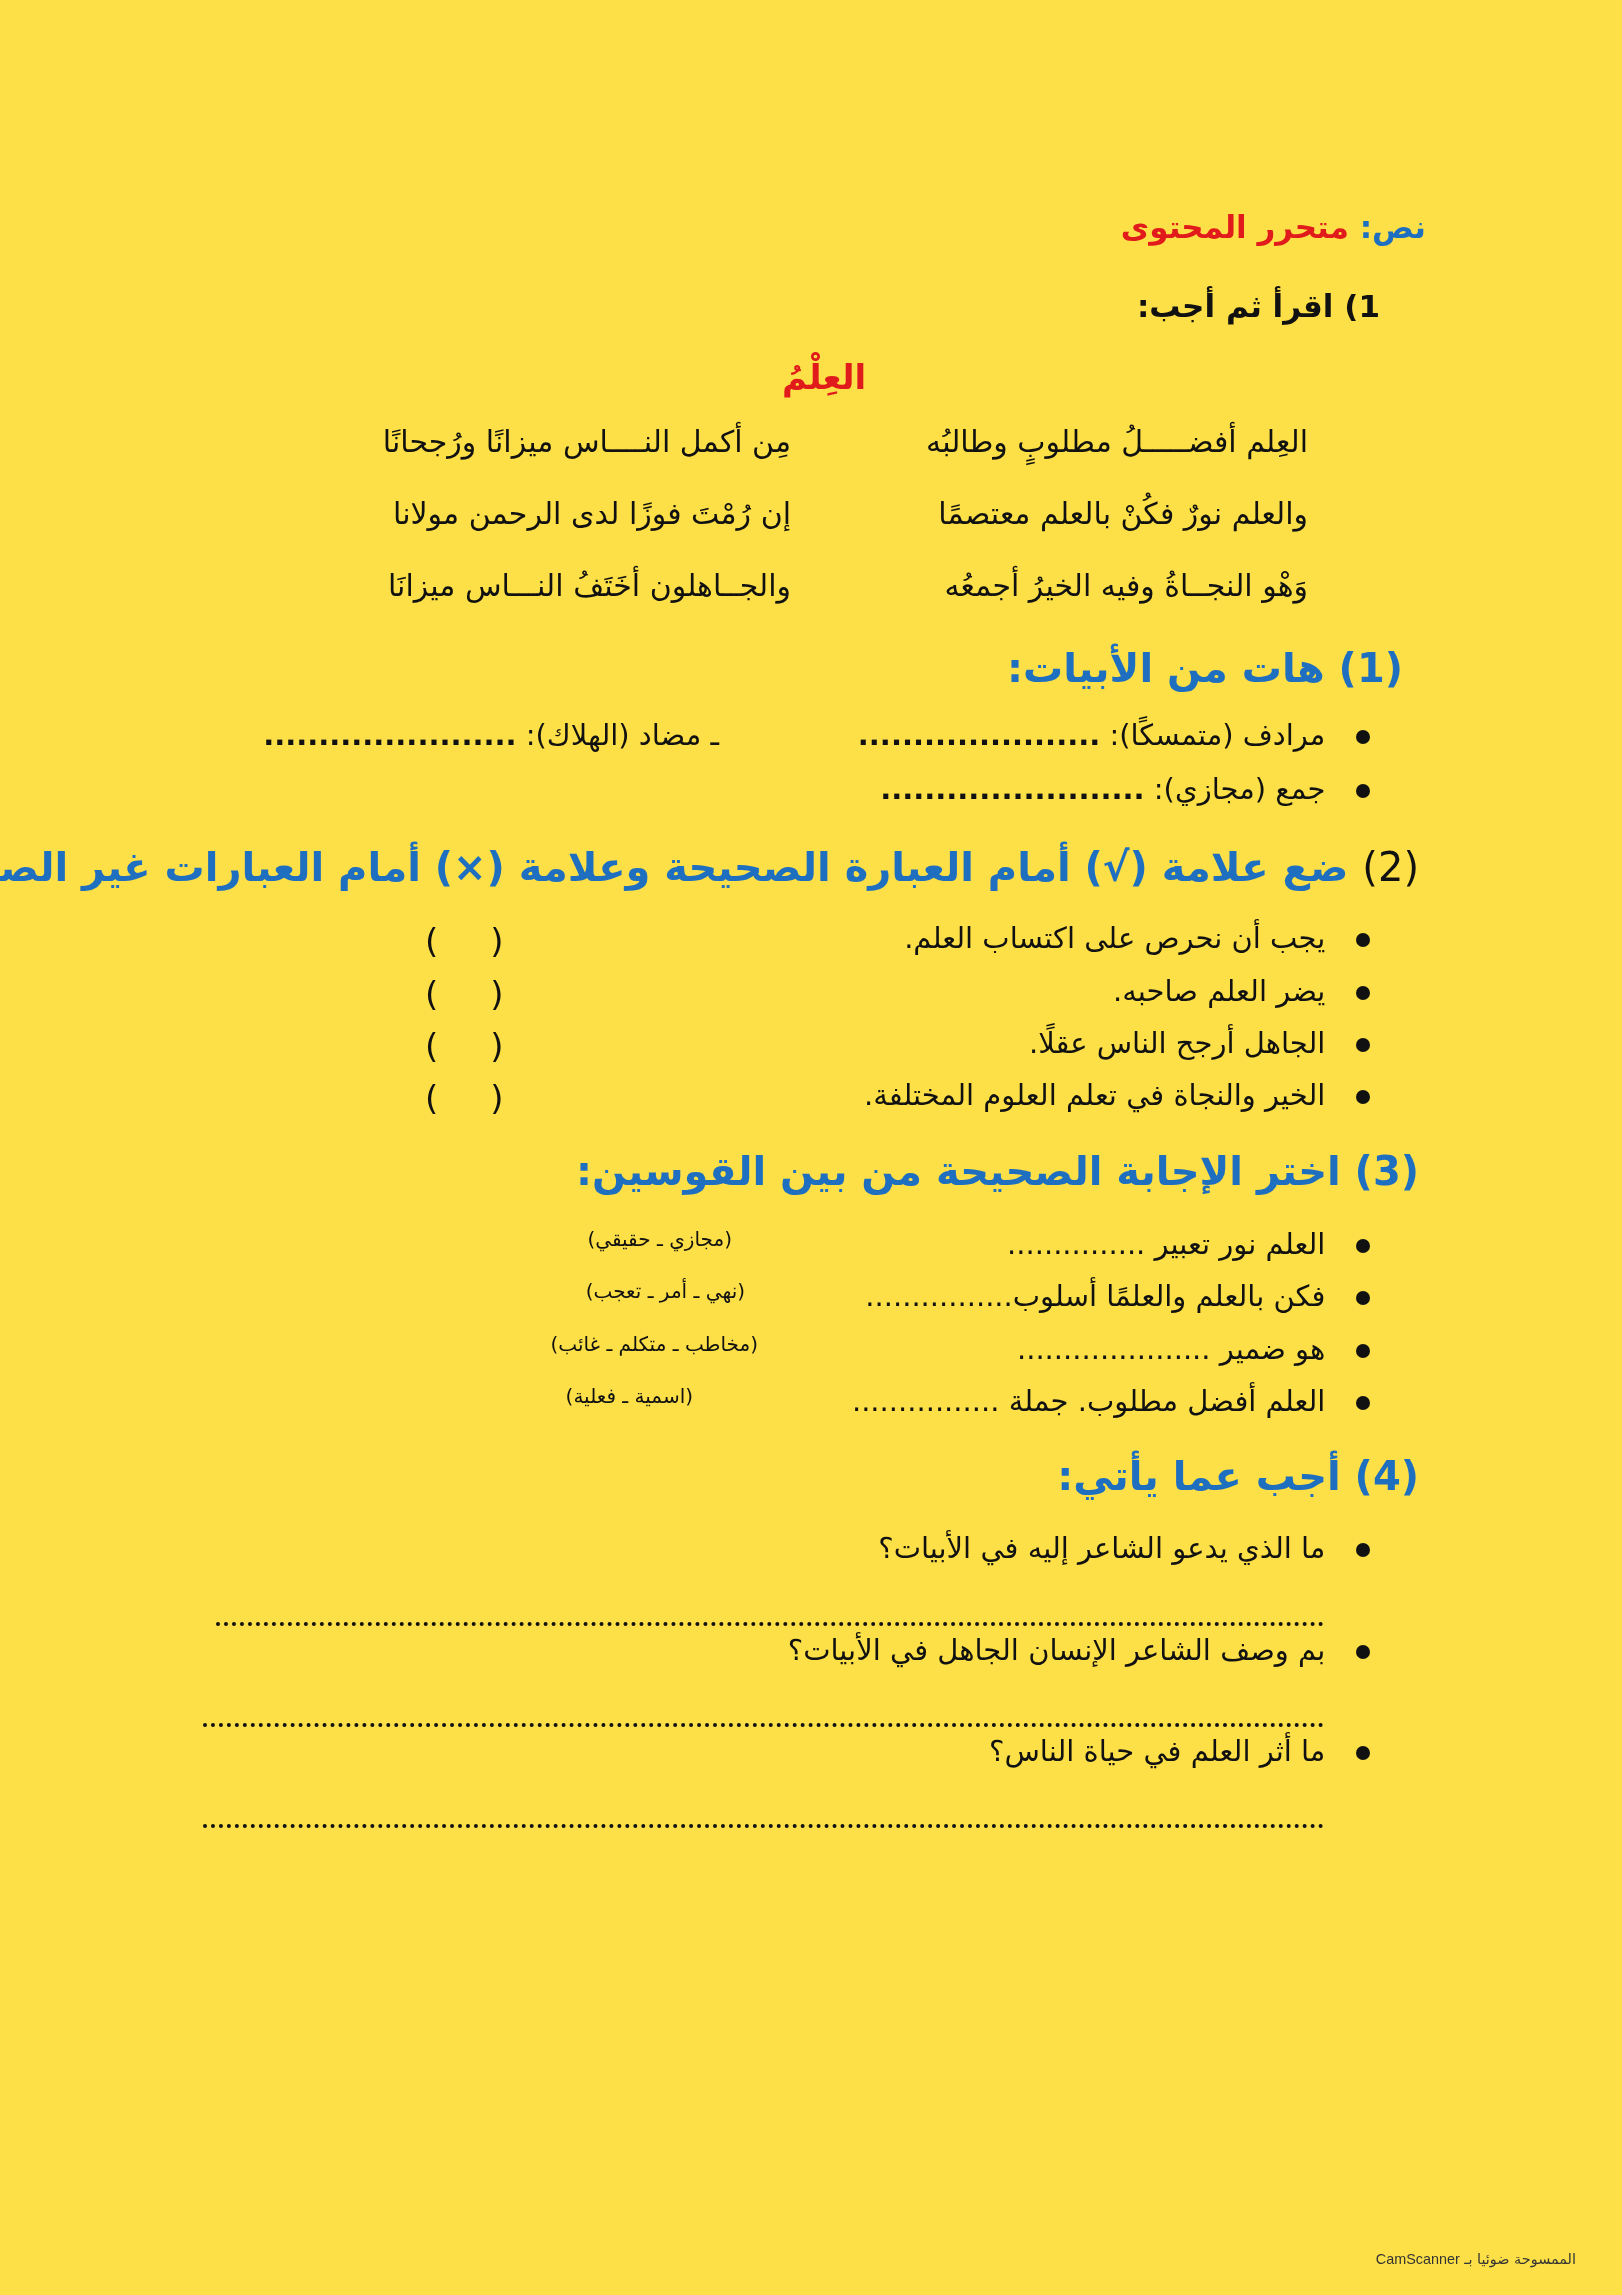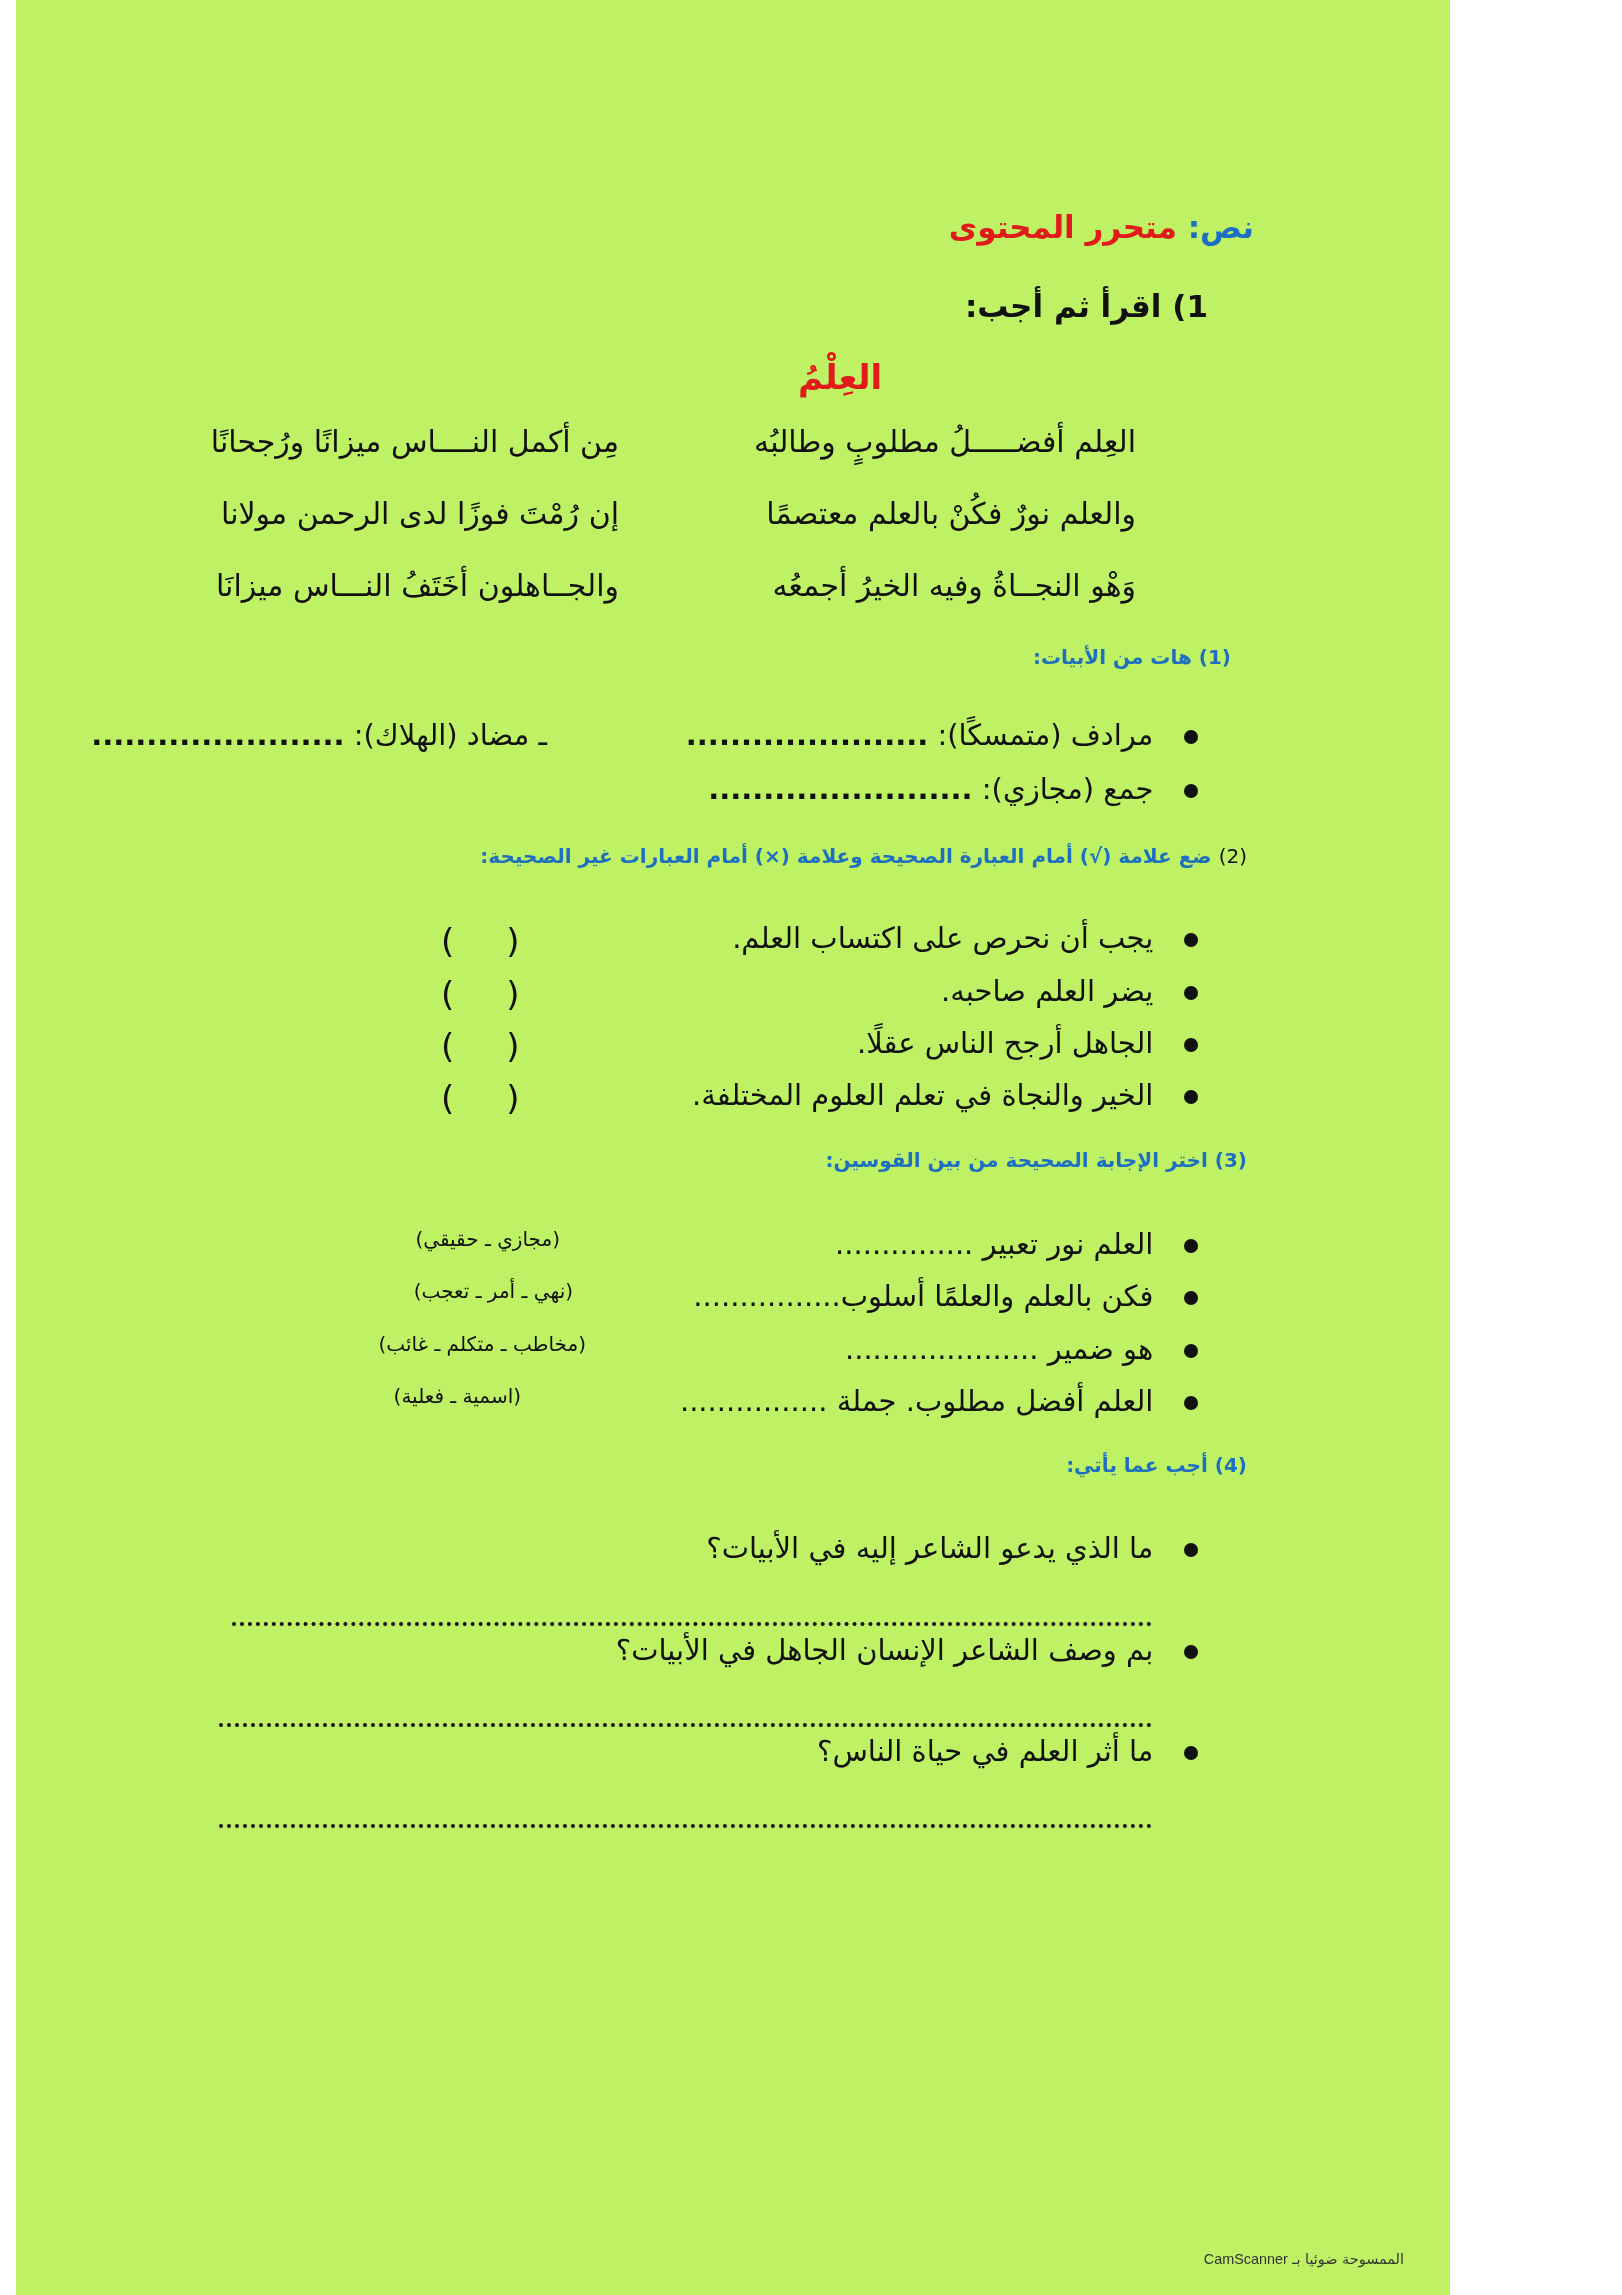--- a/index.html
+++ b/index.html
@@ -1,37 +1,37 @@
 <!DOCTYPE html>
 <html style="font-size:10.5px"><head>
 <meta charset="utf-8">
 <style>
   html, body { margin: 0; padding: 0; background: #ffffff; }
   body { width: 1622px; height: 2295px; position: relative; overflow: hidden;
          font-family: "DejaVu Sans", "Liberation Sans", sans-serif; color: #111; }
-  .page { position: absolute; left: 16px; top: 0; width: 1434px; height: 2295px; background: #bef264; }
+  .page { position: absolute; left: 0; top: 0; width: 1622px; height: 2295px; background: #fde047; }
   .rtl { direction: rtl; unicode-bidi: isolate; }
   .abs { position: absolute; white-space: nowrap; }
 
   .title { top: 209px; right: 196px; font-size: 31px; font-weight: bold; }
   .title .lbl { color: #1f6fc1; }
   .title .val { color: #e11b1b; }
 
   .q1 { top: 288px; right: 242px; font-size: 31px; font-weight: bold; color: #111; }
 
   .poem-title { top: 357px; left: 782px; font-size: 34px; font-weight: bold; color: #e11b1b; }
 
   .verse { font-size: 30px; color: #111; }
   .v-right { right: 314px; }
   .v-left  { right: 831px; }
   .row1 { top: 424px; }
   .row2 { top: 496px; }
   .row3 { top: 568px; }
 
-  .sec-head { font-size: 20px; font-weight: bold; color: #1f6fc1; text-align: center; }
+  .sec-head { font-size: 40px; font-weight: bold; color: #1f6fc1; text-align: center; }
   .sec1 { top: 645px; right: 219px; }
   .sec2 { top: 844px; right: 203px; }
   .sec2 .num { color: #111; font-weight: normal; }
   .sec3 { top: 1148px; right: 203px; }
   .sec4 { top: 1453px; right: 203px; margin-left: 32px; }
 
   .item { font-size: 29px; color: #111; }
   .bullet { display: inline-block; width: 14.4px; height: 14.4px; border-radius: 50%;
             background: #111; margin-left: 21px; vertical-align: middle; }
   .dots { letter-spacing: 3.9px; font-weight: bold; }

